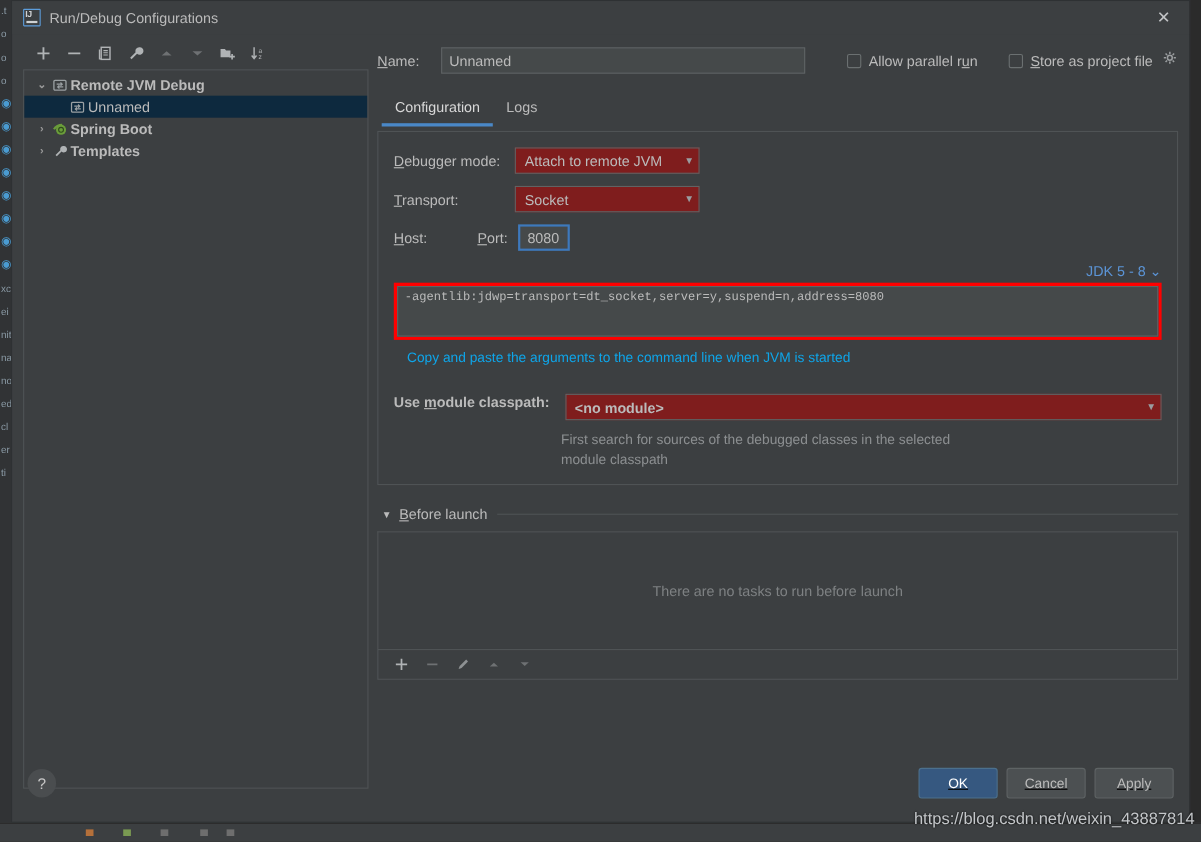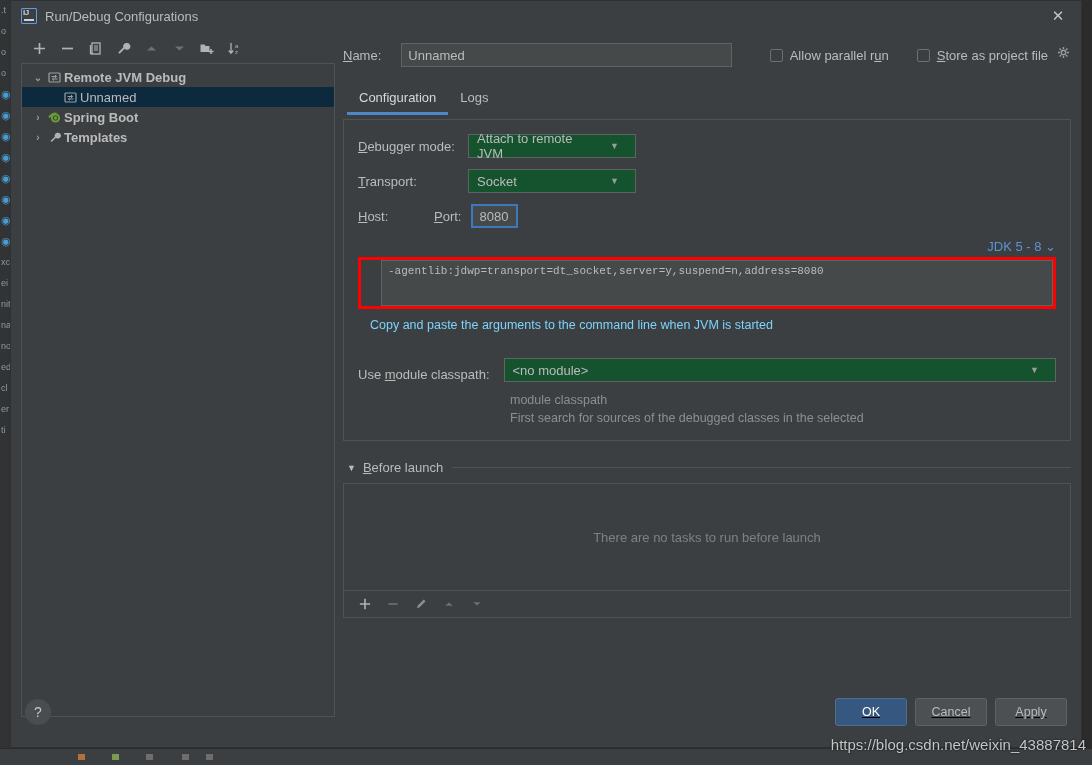--- a/index.html
+++ b/index.html
@@ -139,44 +139,44 @@
   .tab.active { color: #d8d8d8; border-bottom-color: #4a88c7; }
 
   
   #config-panel {
     border: 1px solid #4f5355; border-top: 1px solid #4f5355;
     height: 322px; padding: 14px 14px 0 14px; position: relative;
   }
   .form-row { display: flex; align-items: center; margin-bottom: 11px; }
   .form-row .lbl.w { width: 110px; flex: none; }
   .combo {
-    background: #14532d; border: 1px solid #5e6364; height: 24px;
-    display: flex; align-items: center; padding: 0 16px 0 8px;
+    background: #7f1d1d; border: 1px solid #5e6364; height: 24px;
+    display: flex; align-items: center; padding: 0 4px 0 8px;
     font-size: 13px; color: #bbbbbb; cursor: pointer; position: relative;
   }
   .combo .arrow { margin-left: auto; padding-left: 10px; color: #9a9da0; font-size: 9px; }
   #debugger-combo, #transport-combo { width: 168px; }
   #host-field { width: 235px; }
   #port-field { width: 47px; text-align: left; }
 
   #cmdline-label-row { display: flex; align-items: baseline; margin: 6px 0 3px 0; }
   #jdk-link { margin-left: auto; color: #5b94d6; font-size: 13px; cursor: pointer; }
 
   #cmd-highlight {
-    border: 3px solid #ff0000; position: relative; padding-left: 20px;
+    border: 3px solid #ff0000; position: relative;
   }
   #cmd-area {
     background: #45494a; border: 1px solid #5e6364;
     height: 46px; padding: 4px 6px;
     font-family: "Liberation Mono", monospace; font-size: 11px; color: #bbbbbb;
     white-space: nowrap; overflow: hidden;
   }
-  #cmd-hint { font-size: 12.5px; color: #7dd3fc; margin: 9px 0 0 12px; }
-
-  #classpath-row { display: flex; align-items: flex-end; margin-top: 26px; }
+  #cmd-hint { font-size: 12.5px; color: #0ea5e9; margin: 9px 0 0 12px; }
+
+  #classpath-row { display: flex; align-items: flex-start; margin-top: 26px; font-weight: bold; }
   #classpath-combo { flex: 1; margin-left: 14px; }
   #classpath-hint { font-size: 12.5px; color: #8c8f91; margin: 9px 0 0 152px; line-height: 18px; }
 
   
   #before-launch-header { display: flex; align-items: center; margin-top: 19px; padding-left: 4px; }
   #bl-twisty { color: #bbbbbb; font-size: 9px; margin-right: 7px; }
   #bl-title { font-size: 13px; color: #bbbbbb; }
   #bl-title u { text-decoration: underline; }
   #bl-rule { flex: 1; height: 1px; background: #4f5355; margin-left: 9px; }
 
@@ -442,22 +442,22 @@
 
         <div id="classpath-row">
           <span class="lbl" style="flex:none">Use <u>m</u>odule classpath:</span>
           <div class="combo" id="classpath-combo">
             <span>&lt;no module&gt;</span>
             <span class="arrow">▼</span>
           </div>
         </div>
 
         <div id="classpath-hint">
+          <div>First search for sources of the debugged classes in the selected</div>
           <div>module classpath</div>
-          <div>First search for sources of the debugged classes in the selected</div>
         </div>
 
       </div>
 
       <div id="before-launch-header">
         <span id="bl-twisty">▼</span>
         <span id="bl-title"><u>B</u>efore launch</span>
         <span id="bl-rule"></span>
       </div>
 

